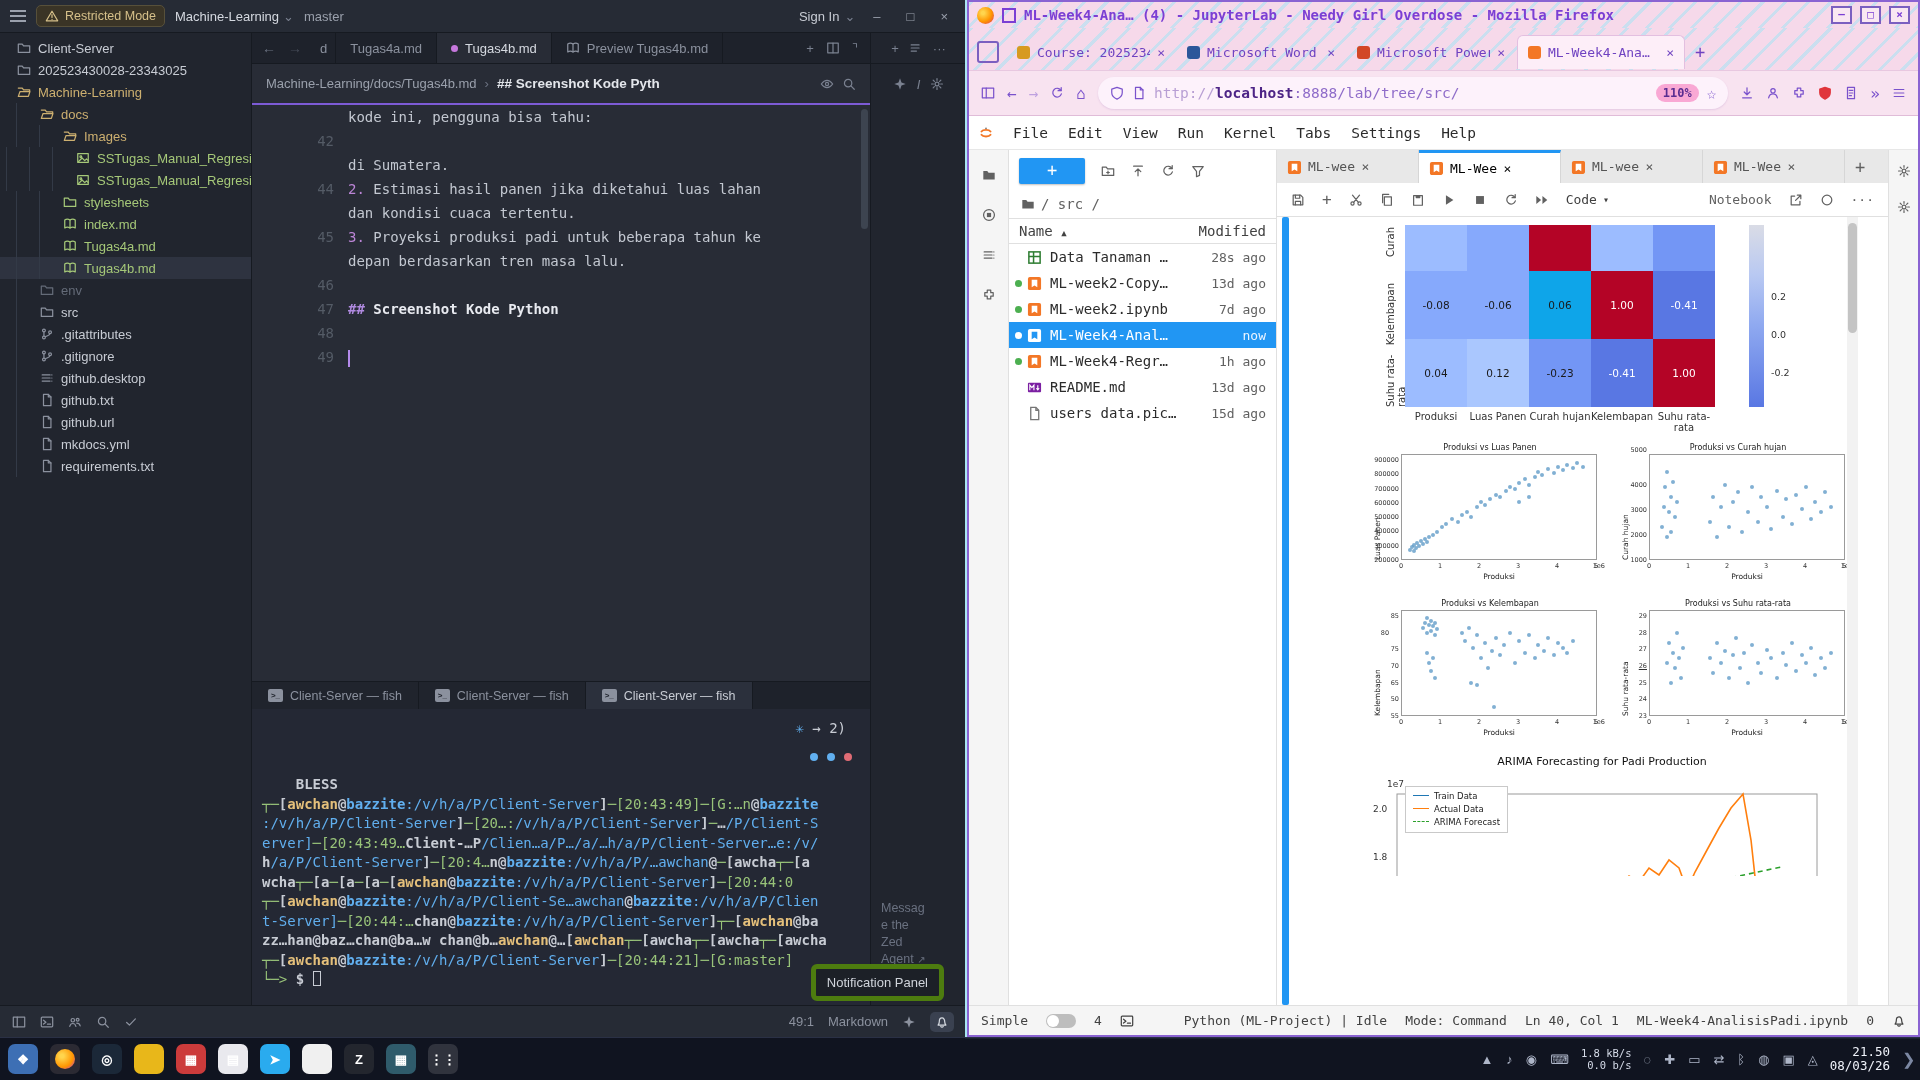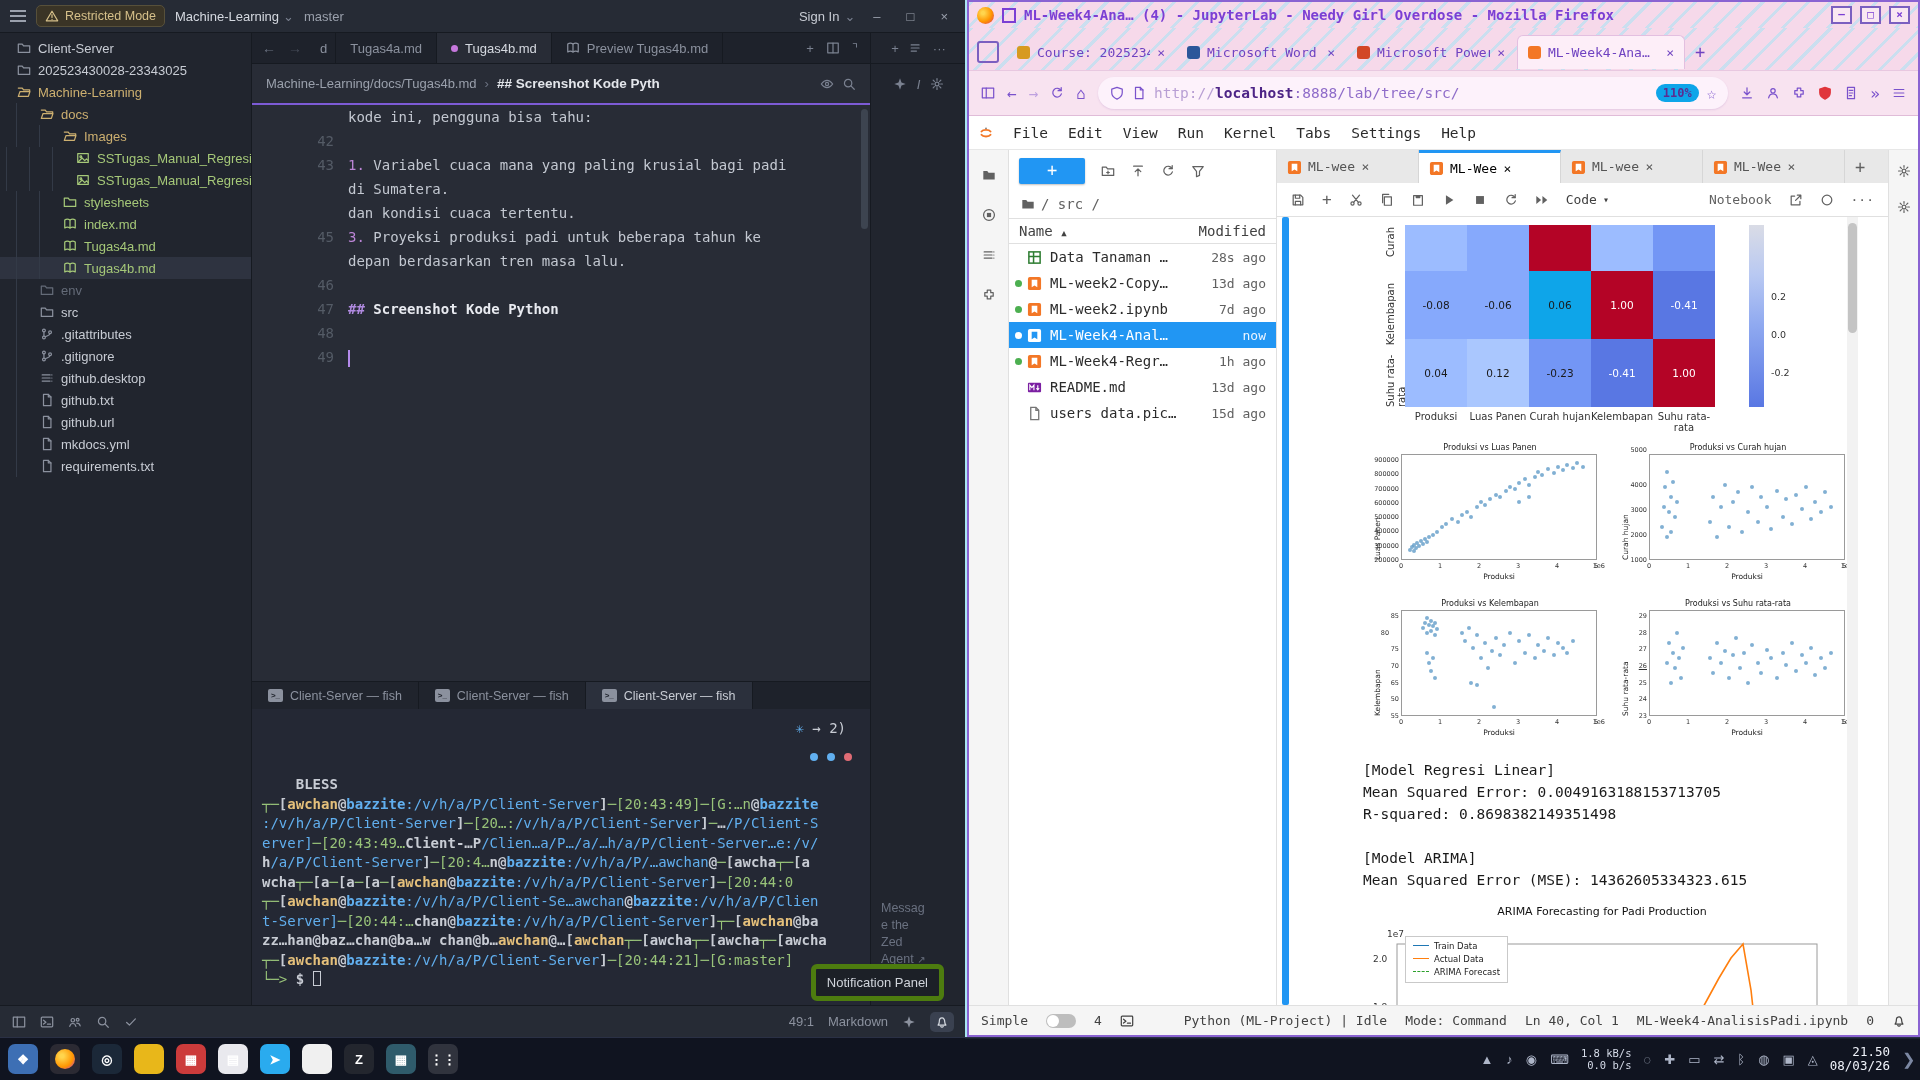--- a/index.html
+++ b/index.html
@@ -128,21 +128,21 @@
     padding:0 12px; border-top:1px solid #e8c8e0; border-bottom:1px solid #e0bcd8; color:#7a52cc;
     font-size:16px; flex:0 0 auto; }
   .ff-nav .nico { display:inline-flex; color:#7a52cc; }
   .ff-nav .dim { opacity:.45; }
   .ff-url { flex:1; height:32px; background:#fdf2fb; border-radius:16px; display:flex;
     align-items:center; gap:8px; padding:0 12px; font-size:14.5px; box-shadow:0 1px 2px rgba(120,60,160,.15); }
   .ff-url .scheme { color:#b89fd4; }
   .ff-url b { color:#4d2486; }
   .ff-url .rest { color:#8f6cc9; }
   .ff-url .sp { flex:1; }
-  .ff-zoom { background:#0ea5e9; color:#5b2d91; font-size:12px; padding:2px 7px; border-radius:9px; font-weight:bold; }
+  .ff-zoom { background:#f9a8d4; color:#5b2d91; font-size:12px; padding:2px 7px; border-radius:9px; font-weight:bold; }
   .ff-star { color:#7a52cc; font-size:16px; }
   
   .jl { flex:1; display:flex; flex-direction:column; background:#ffffff; min-height:0; color:#2b2b2b; }
   .jl-menu { height:34px; display:flex; align-items:center; gap:4px; padding:0 10px; flex:0 0 auto;
     border-bottom:1px solid #e7e7e7; font-size:14.5px; }
   .jl-menu .m { padding:4px 10px; }
   .jl-body { flex:1; display:flex; min-height:0; }
   .jl-strip { width:40px; background:#f5f5f5; border-right:1px solid #e0e0e0; display:flex;
     flex-direction:column; align-items:center; gap:26px; padding-top:18px; color:#616161; flex:0 0 auto; }
   .jl-files { width:268px; border-right:1px solid #e0e0e0; display:flex; flex-direction:column;
@@ -569,26 +569,26 @@
             </div>
         <div class="e-line">
               <span class="e-gut"></span>
               <span class="e-txt"><span>kode ini, pengguna bisa tahu:</span></span>
             </div>
             <div class="e-line">
               <span class="e-gut">42</span>
               <span class="e-txt"></span>
             </div>
             <div class="e-line">
-              <span class="e-gut">43</span>
-              <span class="e-txt"><span class="e-num">1. </span><span>Variabel cuaca mana yang paling krusial bagi padi</span></span>
-            </div>
-            <div class="e-line">
               <span class="e-gut"></span>
               <span class="e-txt"><span>di Sumatera.</span></span>
+            </div>
+            <div class="e-line">
+              <span class="e-gut">44</span>
+              <span class="e-txt"><span class="e-num">2. </span><span>Estimasi hasil panen jika diketahui luas lahan</span></span>
             </div>
             <div class="e-line">
               <span class="e-gut"></span>
               <span class="e-txt"><span>dan kondisi cuaca tertentu.</span></span>
             </div>
             <div class="e-line">
               <span class="e-gut">45</span>
               <span class="e-txt"><span class="e-num">3. </span><span>Proyeksi produksi padi untuk beberapa tahun ke</span></span>
             </div>
             <div class="e-line">
@@ -1406,26 +1406,20 @@
                   <span class="xt" style="left: 59px;">1</span>
                   <span class="xt" style="left: 98px;">2</span>
                   <span class="xt" style="left: 137px;">3</span>
                   <span class="xt" style="left: 176px;">4</span>
                   <span class="xt" style="left: 215px;">5</span>
                   <span class="mult">1e6</span>
                   <div class="xl">Produksi</div>
                 </div>
               </div>
 
-            <pre class="nb-out" id="out1">[Model Regresi Linear]
-Mean Squared Error: 0.0049163188153713705
-R-squared: 0.8698382149351498
-
-[Model ARIMA]
-Mean Squared Error (MSE): 14362605334323.615</pre>
 
             <div class="arima">
               <div class="ti" id="arimatitle">ARIMA Forecasting for Padi Production</div>
               <div class="ar-clip" id="arclip">
                   <svg width="470" height="240" viewBox="0 0 470 240">
                     <rect x="40" y="14" width="420" height="220" fill="#fff" stroke="#9a9a9a" stroke-width="1"></rect>
                     <polyline points="240,108 252,100 262,106 272,96 282,102 292,88 302,95 312,80 322,88 330,110 338,92 350,70 362,48 374,28 386,14 394,60 400,115 406,175" fill="none" stroke="#ff7f0e" stroke-width="1.6"></polyline>
                     <polyline points="313,112 340,106 368,99 396,93 424,87" fill="none" stroke="#2ca02c" stroke-width="1.6" stroke-dasharray="5 4"></polyline>
                   </svg>
                   <span class="ar-mult">1e7</span>

